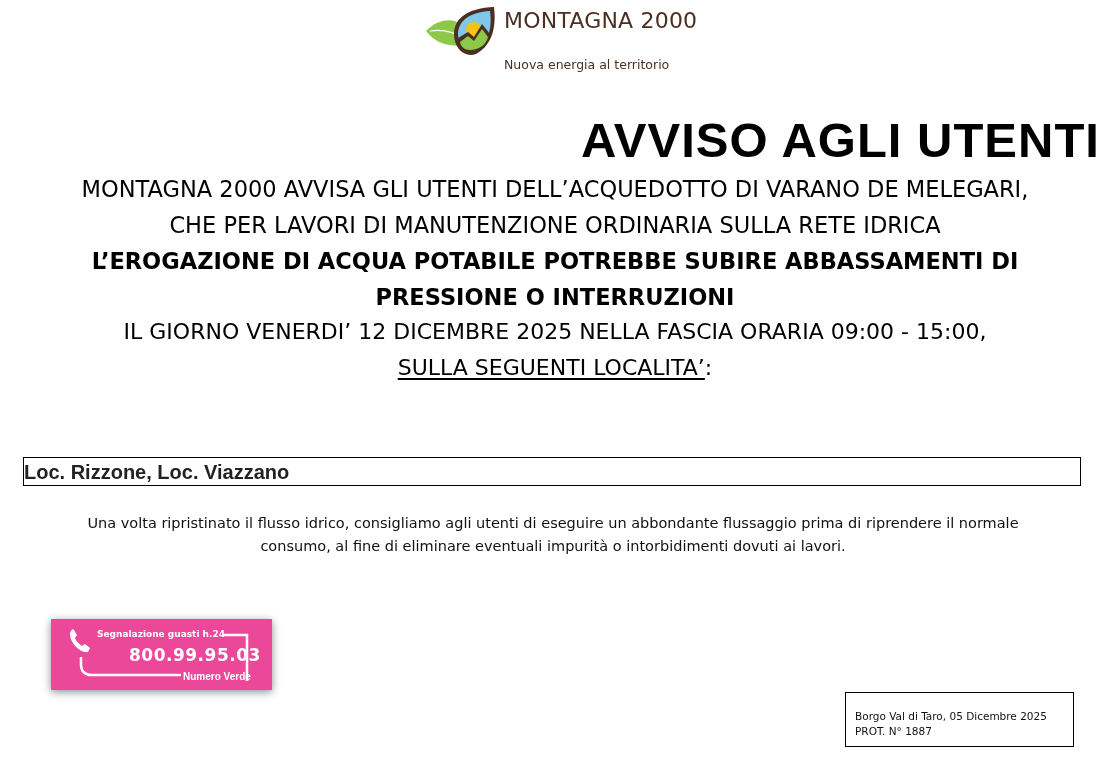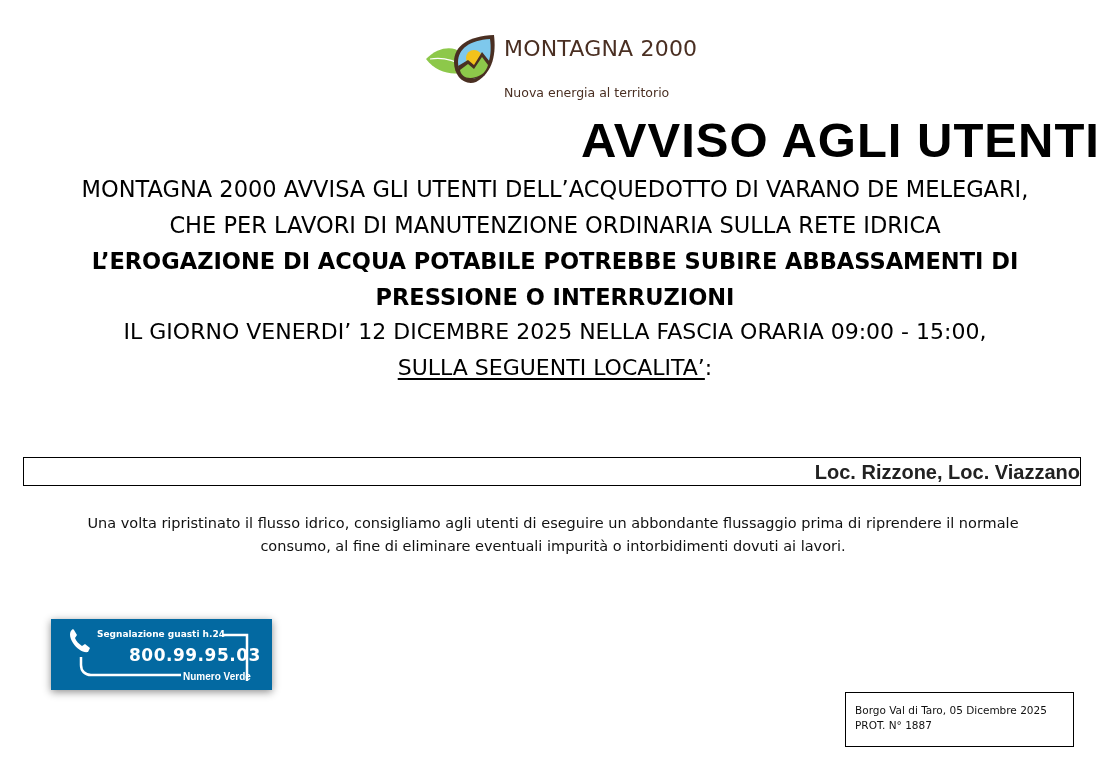--- a/index.html
+++ b/index.html
@@ -1,40 +1,40 @@
 <!DOCTYPE html>
 <html><head>
 <meta charset="utf-8">
 <style>
   html, body { margin:0; padding:0; background:#ffffff; }
   body { width:1100px; height:767px; position:relative; overflow:hidden; font-family:"DejaVu Sans", sans-serif; color:#000; }
 
-  .logo { position:absolute; left:424px; top:32px; width:270px; height:56px; }
+  .logo { position:absolute; left:424px; top:4px; width:270px; height:56px; }
   .logo svg { position:absolute; left:0; top:0; }
   .logo-name { position:absolute; left:80px; top:4px; font-family:"DejaVu Sans", sans-serif; font-size:22px; color:#4a2f22; letter-spacing:0.2px; white-space:nowrap; }
   .logo-tag { position:absolute; left:80px; top:34px; font-family:"DejaVu Sans", sans-serif; font-size:12.5px; color:#4a2f22; white-space:nowrap;margin-top:19px; }
 
   .title { position:absolute; left:0; width:1100px; top:112px; text-align:right; font-family:"Liberation Sans", sans-serif; font-weight:bold; font-size:49px; letter-spacing:1px; line-height:56px; }
 
   .line { position:absolute; left:0; width:1110px; text-align:center; font-family:"DejaVu Sans", sans-serif; font-size:22.5px; line-height:36px; white-space:nowrap; }
   .bold { font-weight:bold; }
   .cond { font-family:"DejaVu Sans", sans-serif; font-size:22px; }
   .ul { text-decoration:underline; text-underline-offset:3px; }
 
-  .loc-box { position:absolute; left:23px; top:457px; width:1058px; height:29px; border:1.5px solid #000; box-sizing:border-box; text-align:right; font-family:"Liberation Sans", sans-serif; font-weight:bold; font-size:20px; line-height:29px; color:#222; }
+  .loc-box { position:absolute; left:23px; top:457px; width:1058px; height:29px; border:1.5px solid #000; box-sizing:border-box; text-align:left; font-family:"Liberation Sans", sans-serif; font-weight:bold; font-size:20px; line-height:29px; color:#222; }
 
   .advice { position:absolute; left:0; width:1106px; top:512px; text-align:center; font-family:"DejaVu Sans", sans-serif; font-size:14.5px; line-height:23px; color:#111; }
 
-  .hotline { position:absolute; left:51px; top:619px; width:221px; height:71px; background:#0369a1; box-shadow:0 2px 8px rgba(0,0,0,0.45); }
+  .hotline { position:absolute; left:51px; top:619px; width:221px; height:71px; background:#ec4899; box-shadow:0 2px 8px rgba(0,0,0,0.45); }
   .hotline-lines { position:absolute; left:0; top:0; }
   .hot-label { position:absolute; left:46px; top:10px; color:#fff; font-family:"DejaVu Sans", sans-serif; font-weight:bold; font-size:9px; white-space:nowrap; }
   .hot-number { position:absolute; left:62px; top:26px; color:#fff; font-family:"DejaVu Sans", sans-serif; font-weight:bold; font-size:17px; letter-spacing:0.5px; white-space:nowrap;margin-left:16px; }
   .hot-verde { position:absolute; left:132px; top:52px; color:#fff; font-family:Liberation Sans, sans-serif; font-weight:bold; font-size:10px; white-space:nowrap; }
 
-  .prot { position:absolute; left:845px; top:692px; width:229px; height:55px; border:1px solid #000; box-sizing:border-box; padding:10px 0 0 9px; font-family:"DejaVu Sans", sans-serif; font-size:10.5px; line-height:15px; color:#111; }
+  .prot { position:absolute; left:845px; top:692px; width:229px; height:55px; border:1px solid #000; box-sizing:border-box; padding:16px 0 0 9px; font-family:"DejaVu Sans", sans-serif; font-size:10.5px; line-height:15px; color:#111; }
   .prot div { white-space:nowrap; }
 </style>
 </head>
 <body>
 
 <div class="logo">
   <svg width="78" height="56" viewBox="0 0 78 56">
 
     <path d="M2 27 C14 14 30 14 36 20 L40 40 C28 44 12 40 2 27 Z" fill="#8dc84a"></path>
     <path d="M6 27 C18 25 30 28 40 34" stroke="#ffffff" stroke-width="1.2" fill="none"></path>

